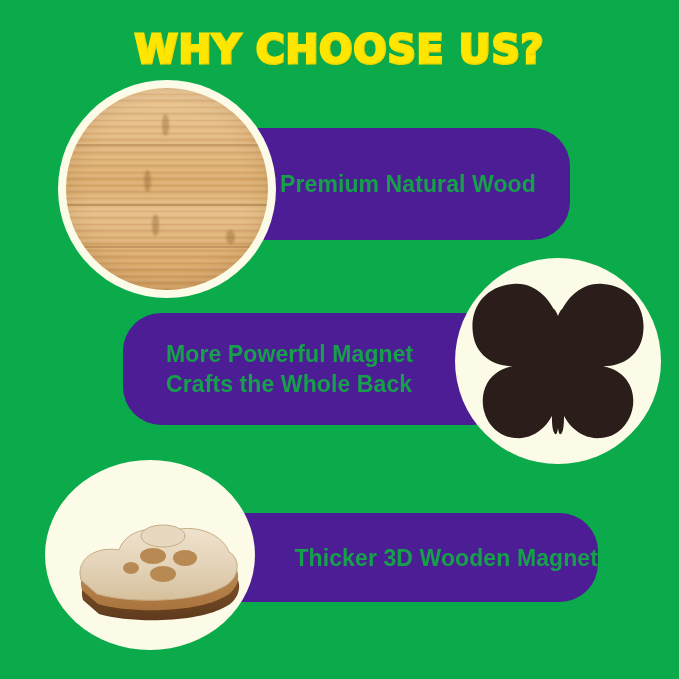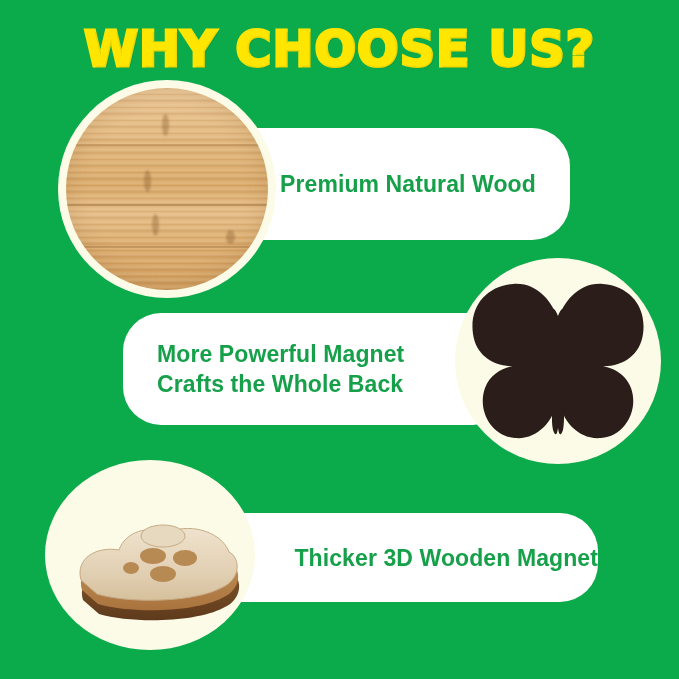--- a/index.html
+++ b/index.html
@@ -19,33 +19,33 @@
   
   #title {
     position: absolute;
     left: 0;
     top: 22px;
     width: 679px;
     text-align: center;
     color: #ffe600;
     font-family: "DejaVu Sans", sans-serif;
     font-weight: 700;
-    font-size: 49px;
+    font-size: 39px;
     line-height: 56px;
     letter-spacing: 1px;
     -webkit-text-stroke: 3px #ffe600;
     paint-order: stroke fill;
     white-space: nowrap;
     text-shadow: 2px 2px 0 rgba(0,0,0,0.07);
   }
 
   
   .card {
     position: absolute;
-    background: #ffffff;
+    background: #4c1d95;
     border-radius: 38px;
     display: flex;
     flex-direction: column;
     justify-content: center;
     box-sizing: border-box;
   }
   .card-line {
     color: #16a04a;
     font-weight: 700;
     font-size: 23px;
@@ -59,21 +59,21 @@
     top: 128px;
     width: 420px;
     height: 112px;
     padding-left: 130px;
   }
   #card-2 {
     left: 123px;
     top: 313px;
     width: 388px;
     height: 112px;
-    padding-left: 34px;
+    padding-left: 43px;
   }
   #card-3 {
     left: 150px;
     top: 513px;
     width: 448px;
     height: 89px;
     padding-left: 108px;
     text-align: right;
   }
 

